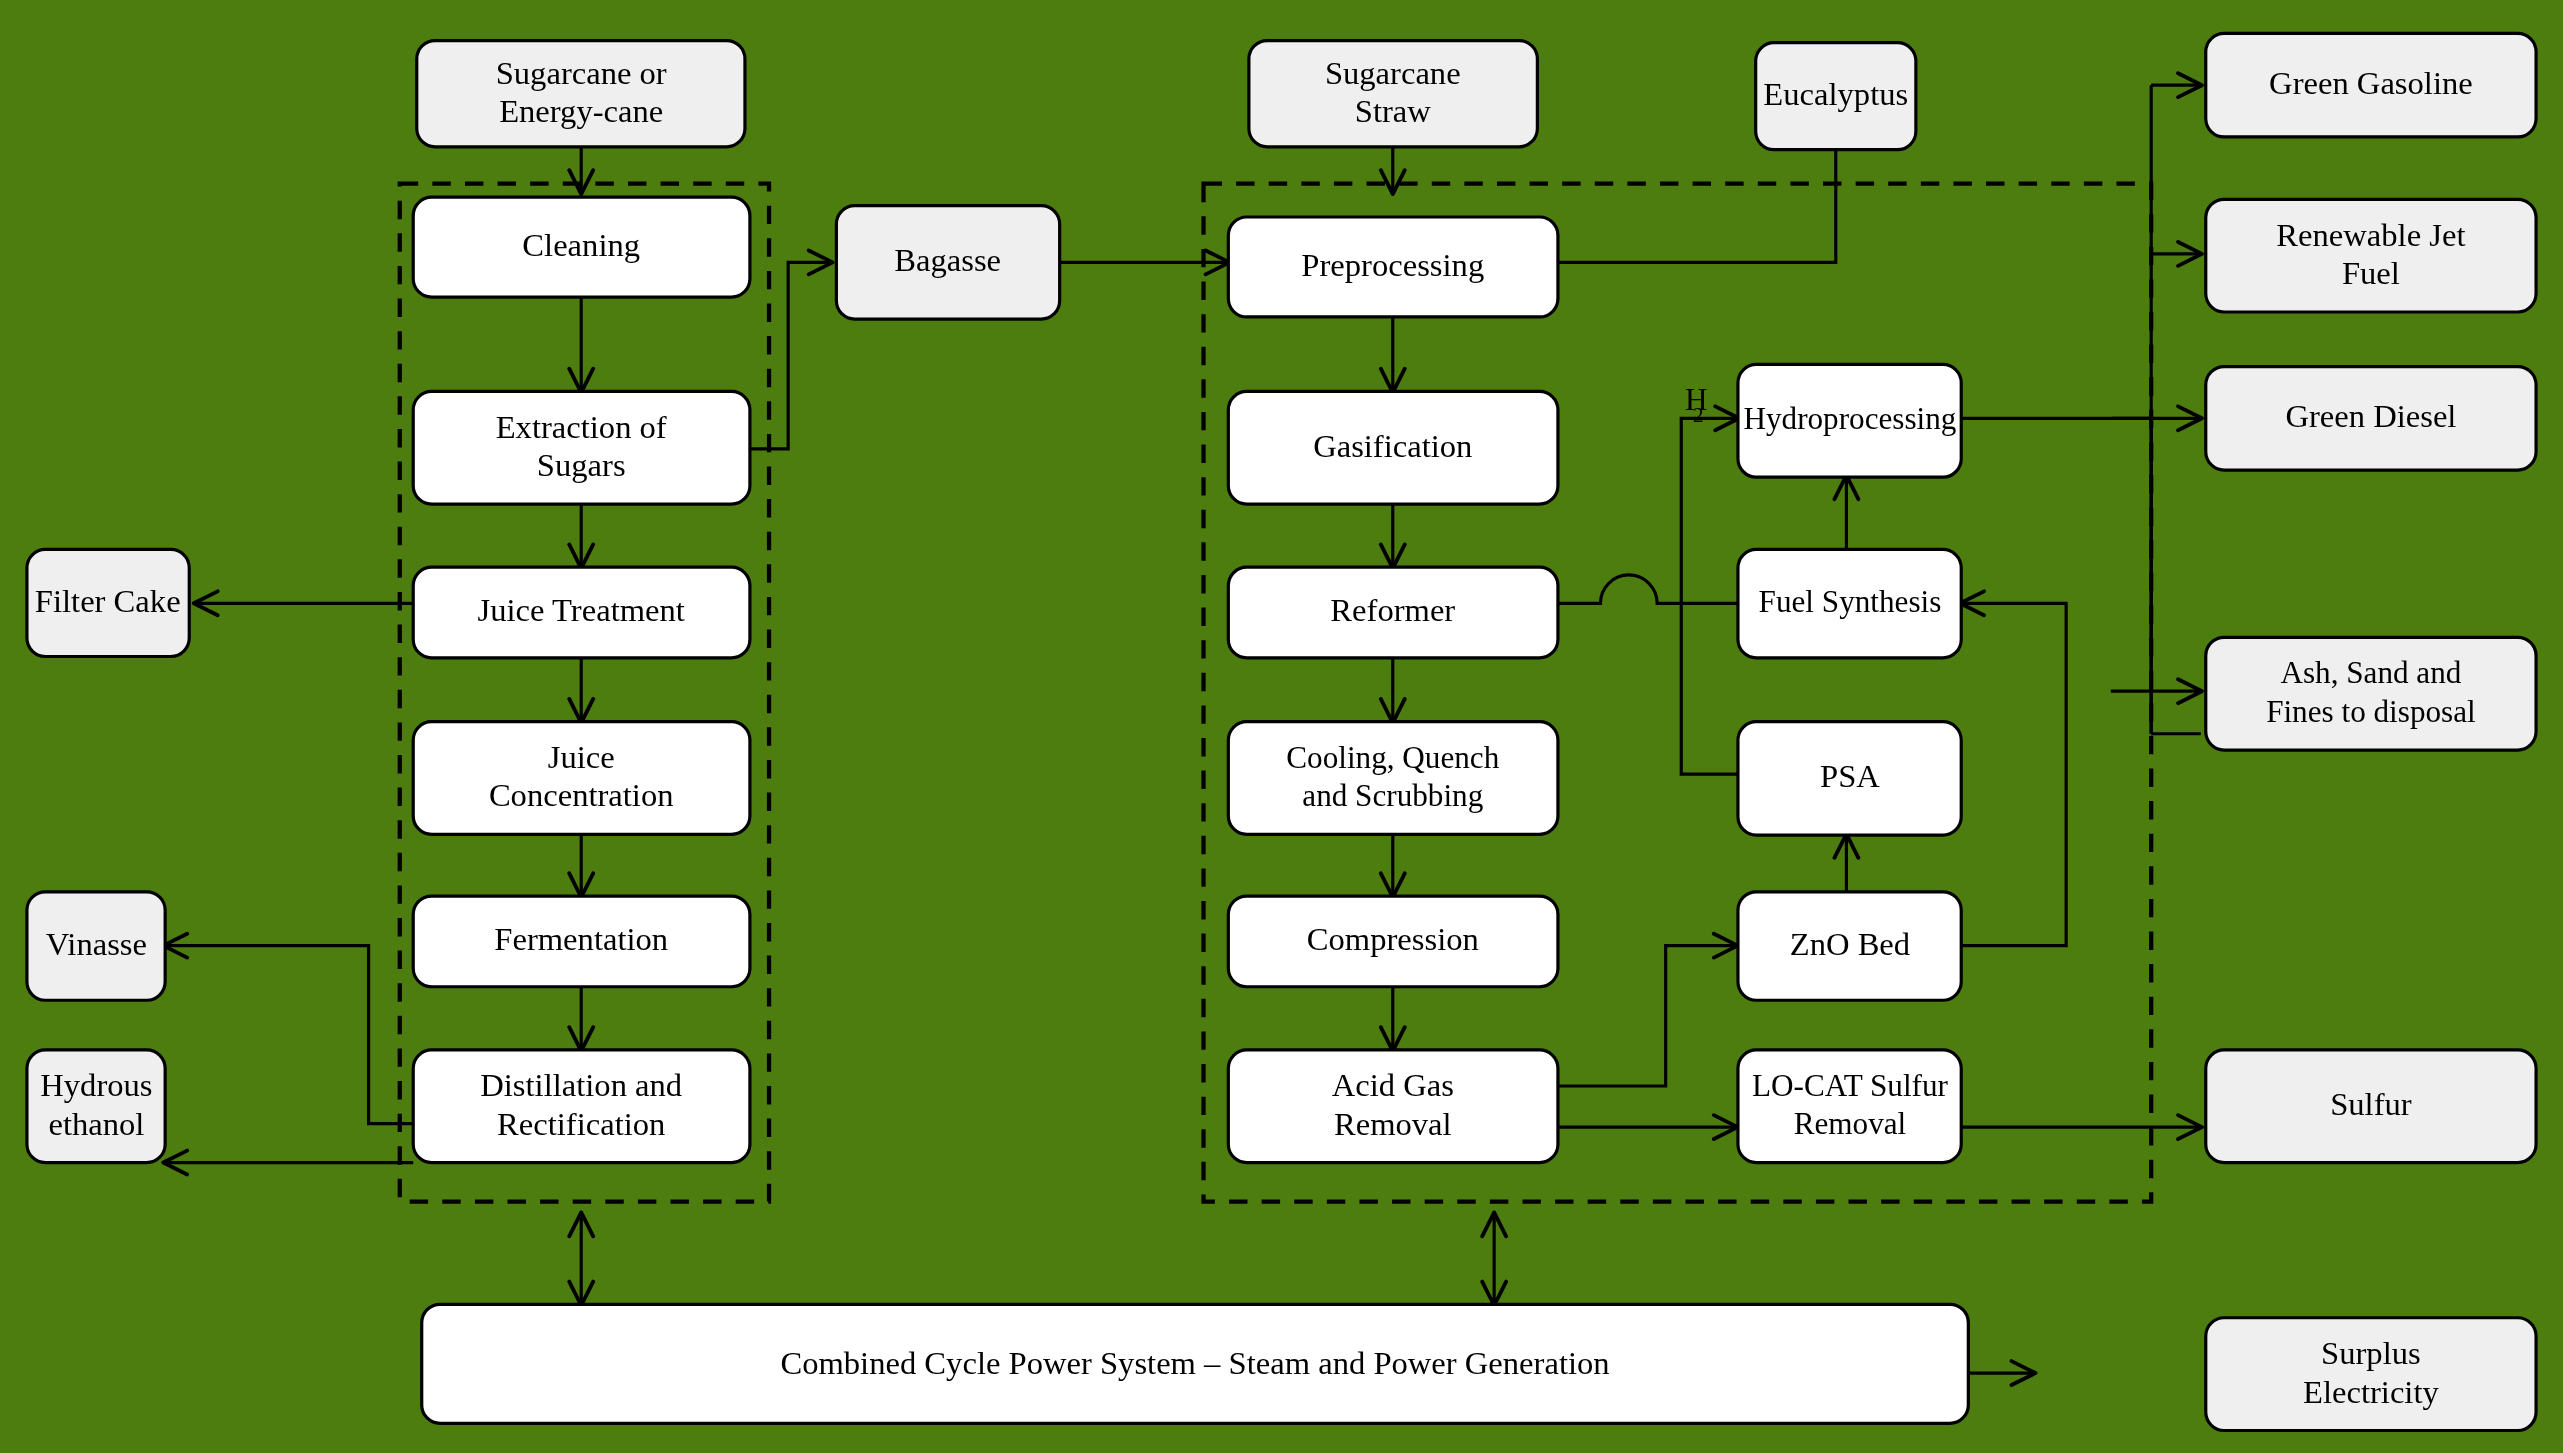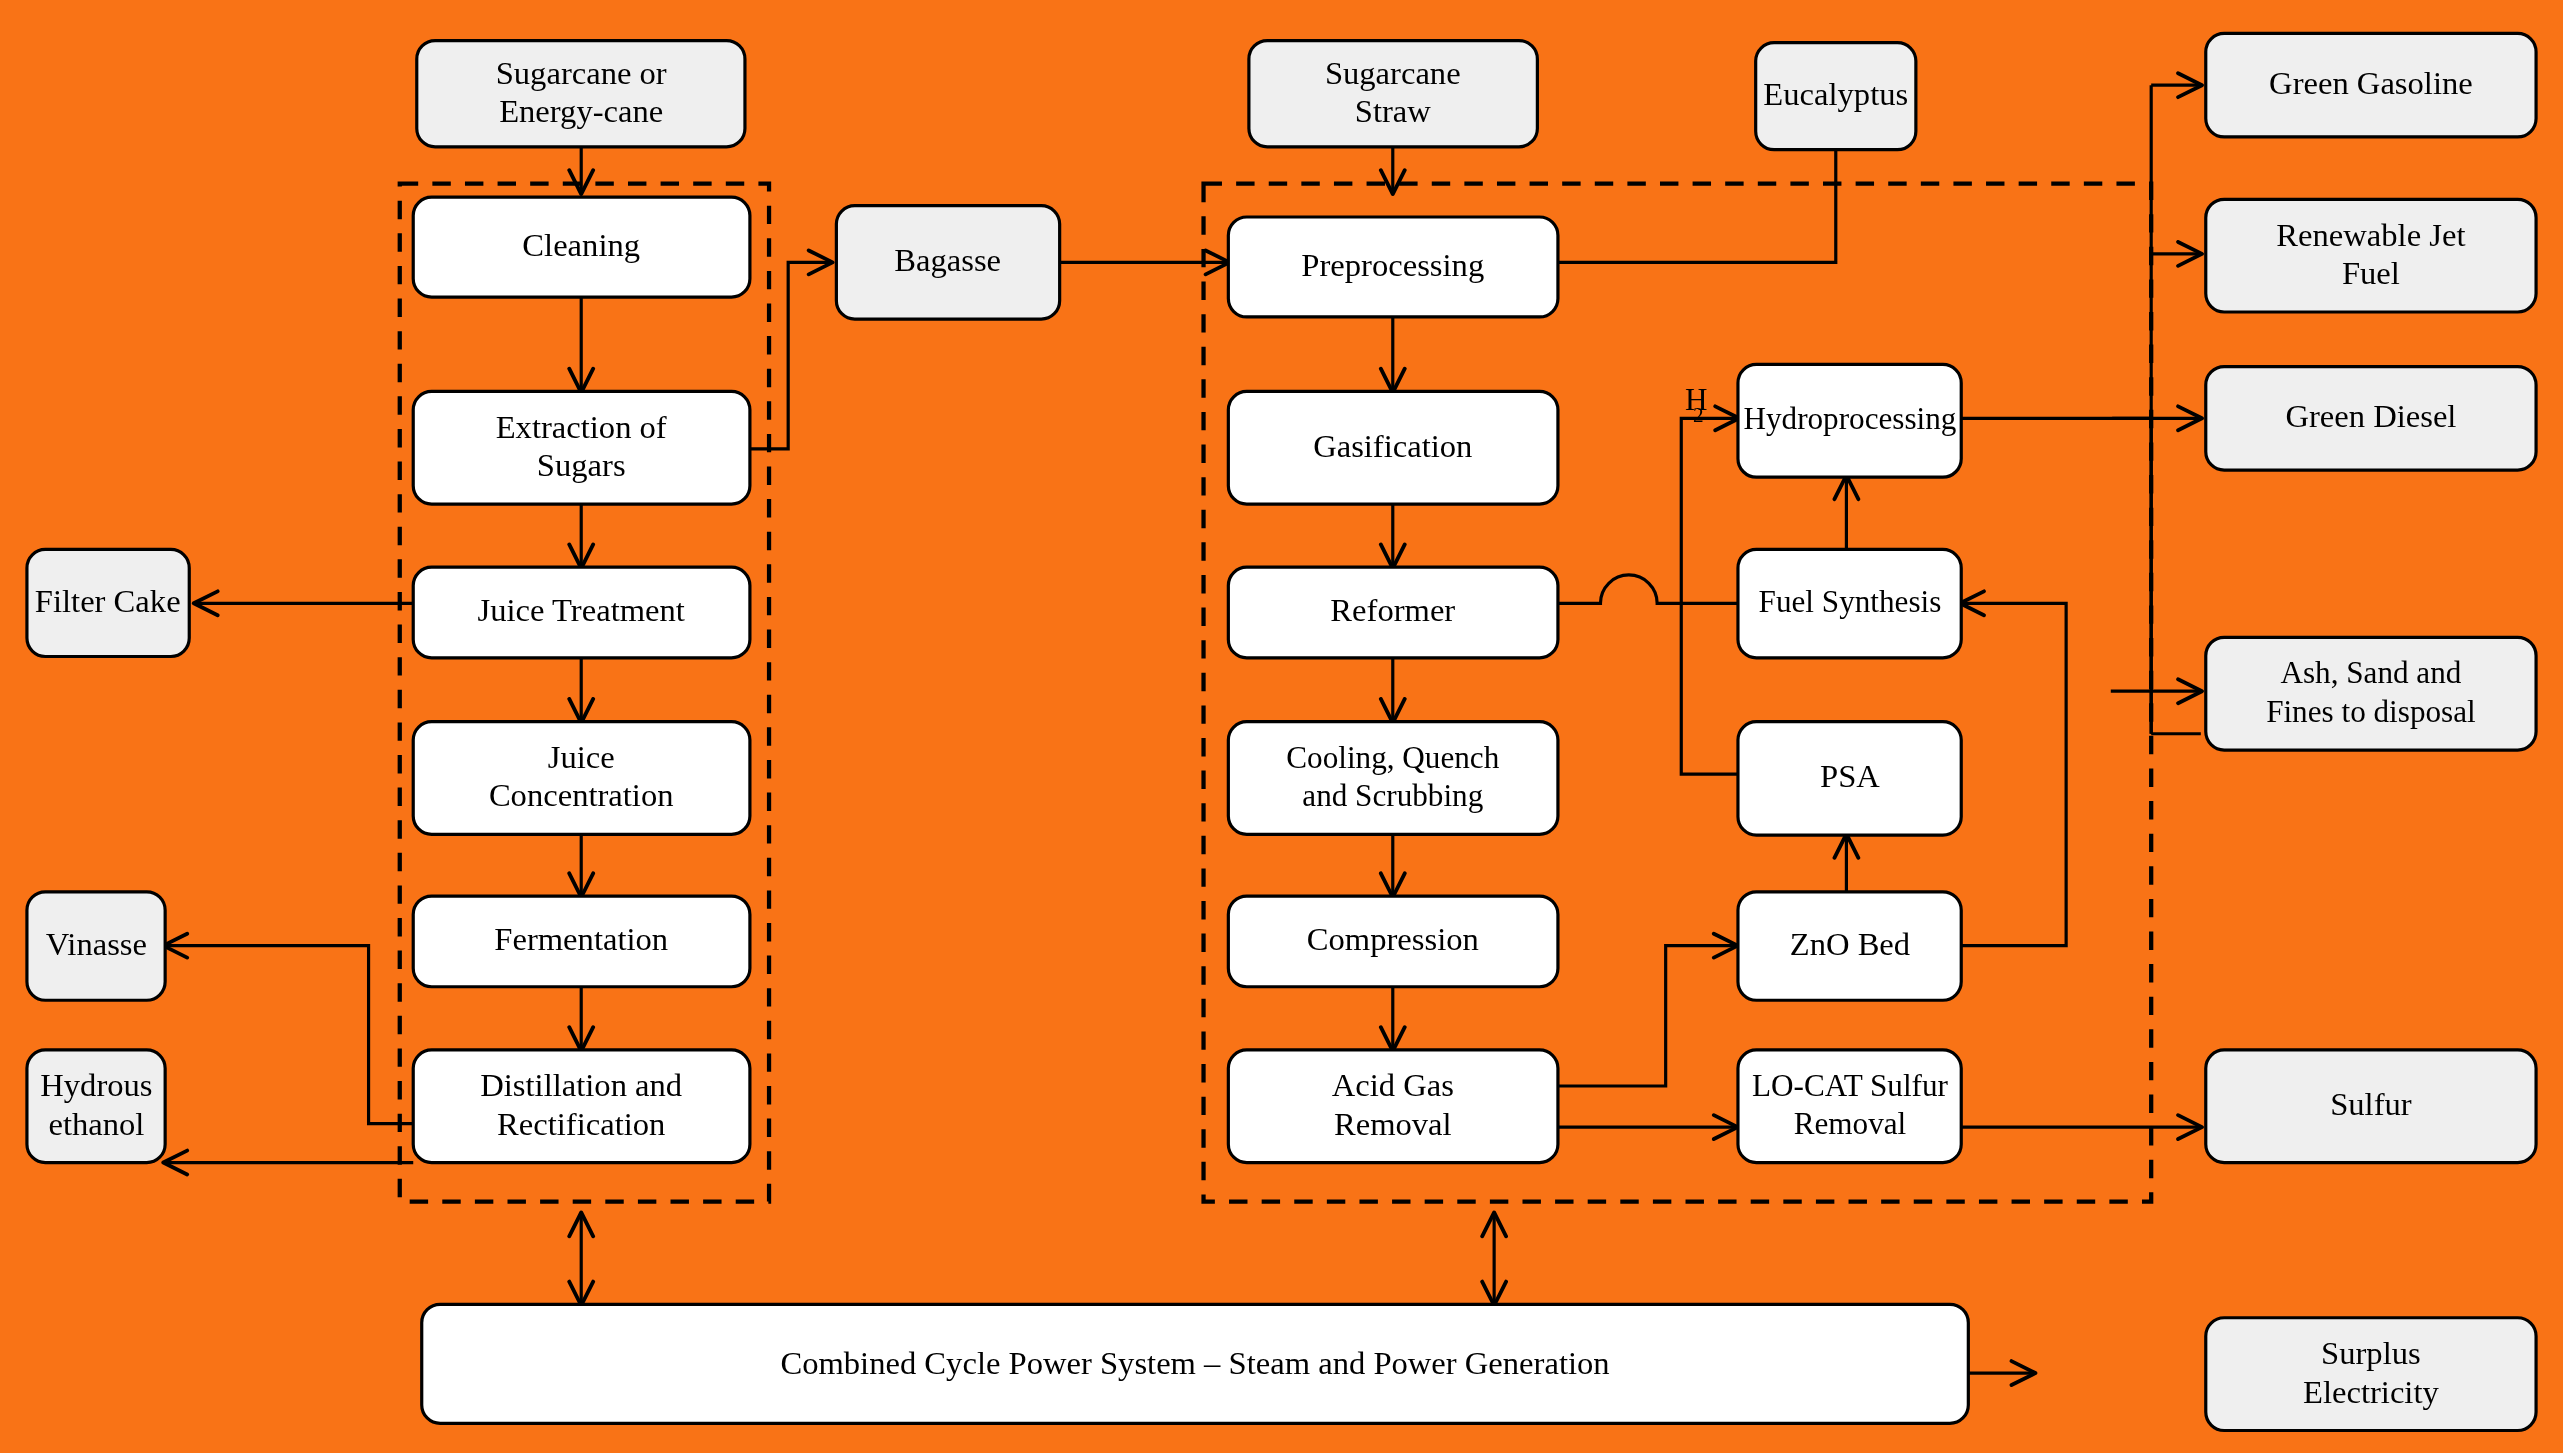--- a/index.html
+++ b/index.html
@@ -1,16 +1,16 @@
 <!DOCTYPE html>
 <html style="font-size:11.3px"><head>
 <meta charset="utf-8">
 <style>
   html,body{margin:0;padding:0;background:#ffffff;}
-  #root{position:relative;width:2563px;height:1454px;background:#f97316;
+  #root{position:relative;width:2563px;height:1454px;background:#4d7c0f;
         font-family:"Liberation Serif","DejaVu Serif",serif;text-align:right;}
   svg#diagram{position:absolute;left:0;top:0;width:2563px;height:1454px;}
   .node-rect{fill:#ffffff;stroke:#000000;stroke-width:4.5;}
   .node-rect.shaded{fill:#efefef;}
   .node-label{font-family:"Liberation Serif","DejaVu Serif",serif;
               font-size:46px;fill:#000000;text-anchor:middle;
               dominant-baseline:middle;}
   .node-label.small{font-size:44px;}
   .boundary{fill:none;stroke:#000000;stroke-width:6;
             stroke-dasharray:26 20;}

